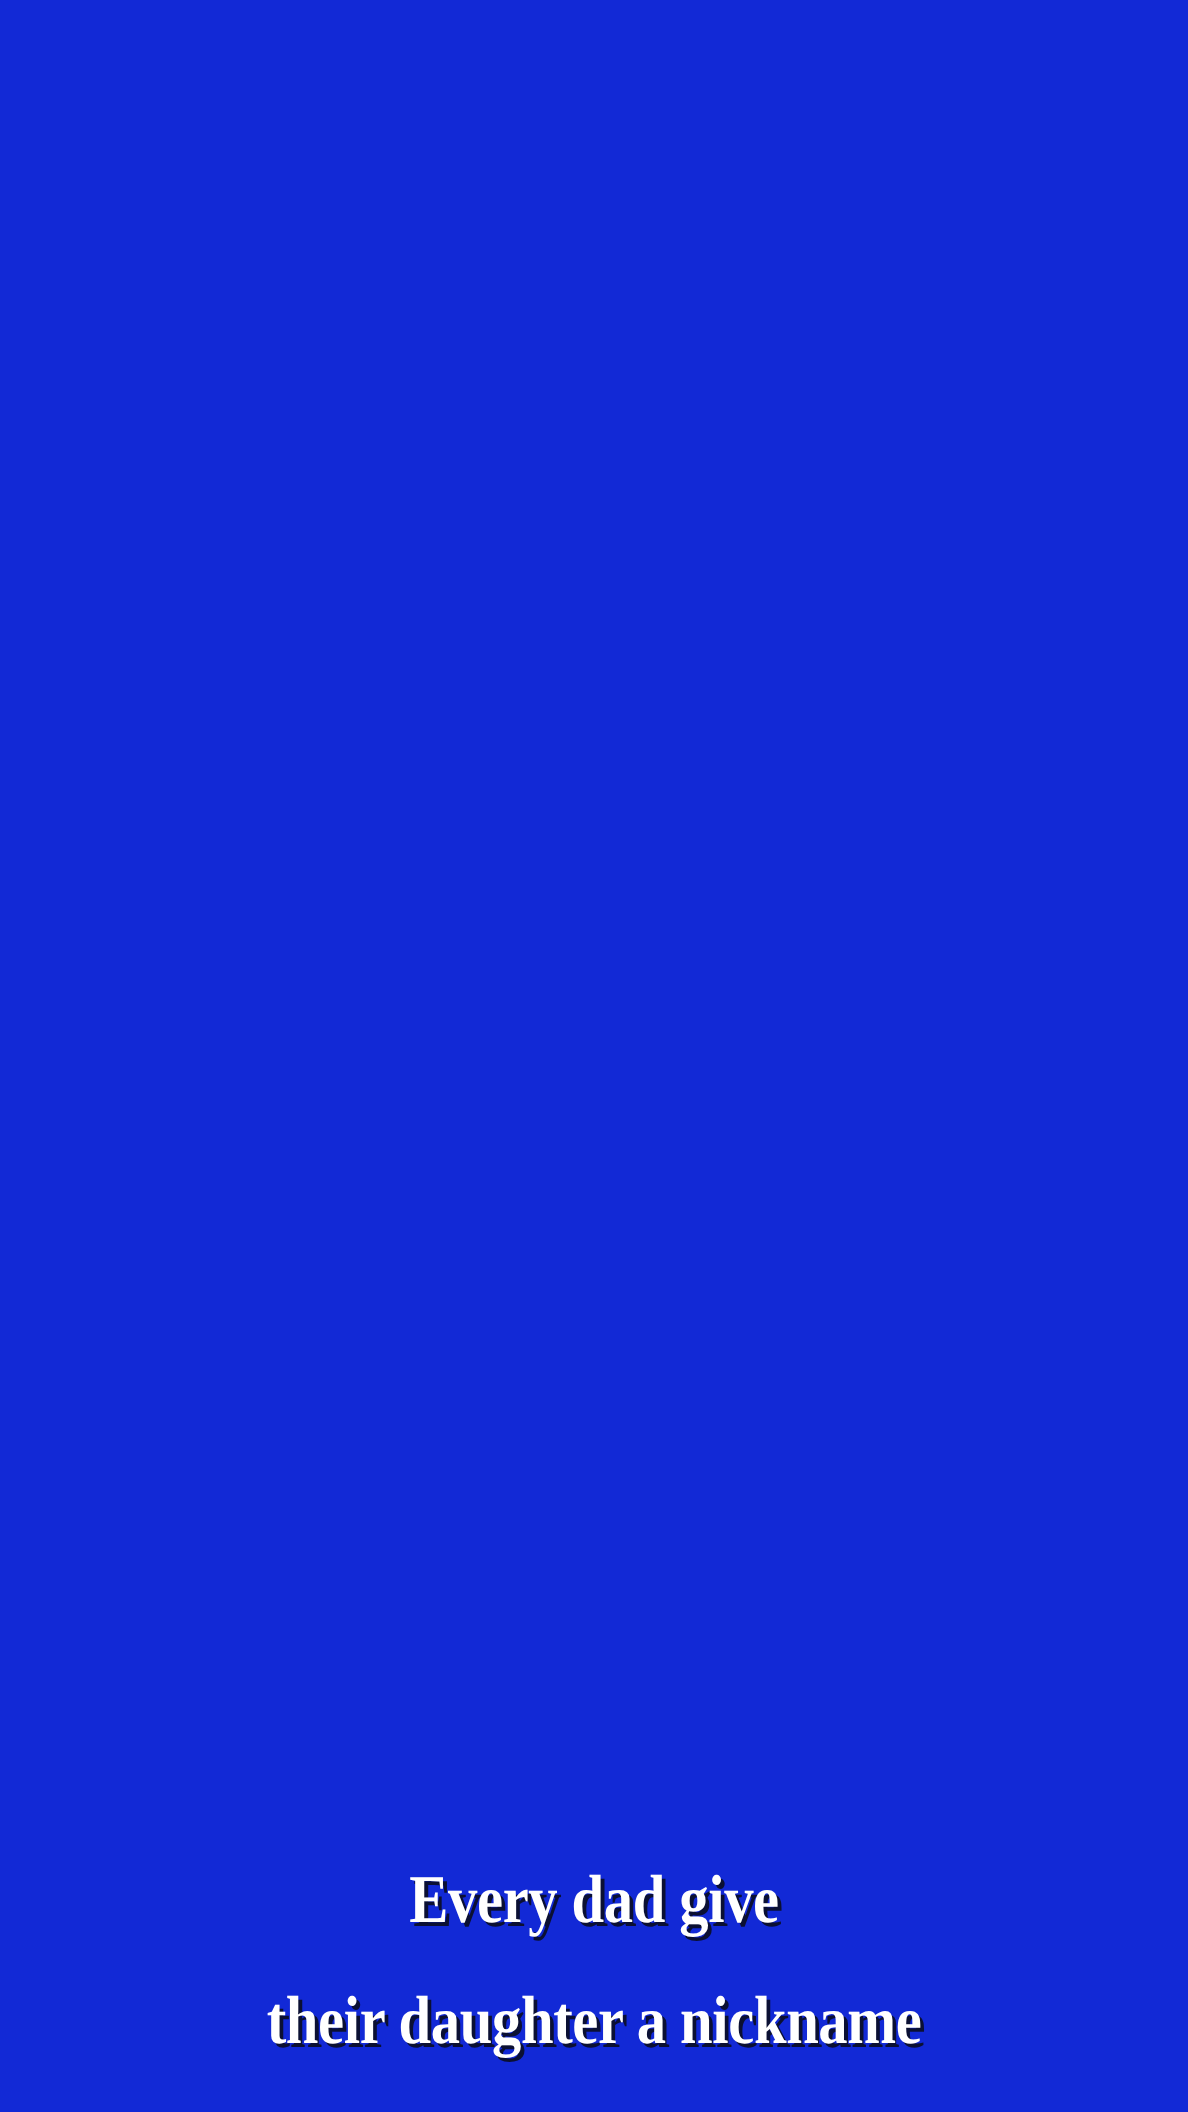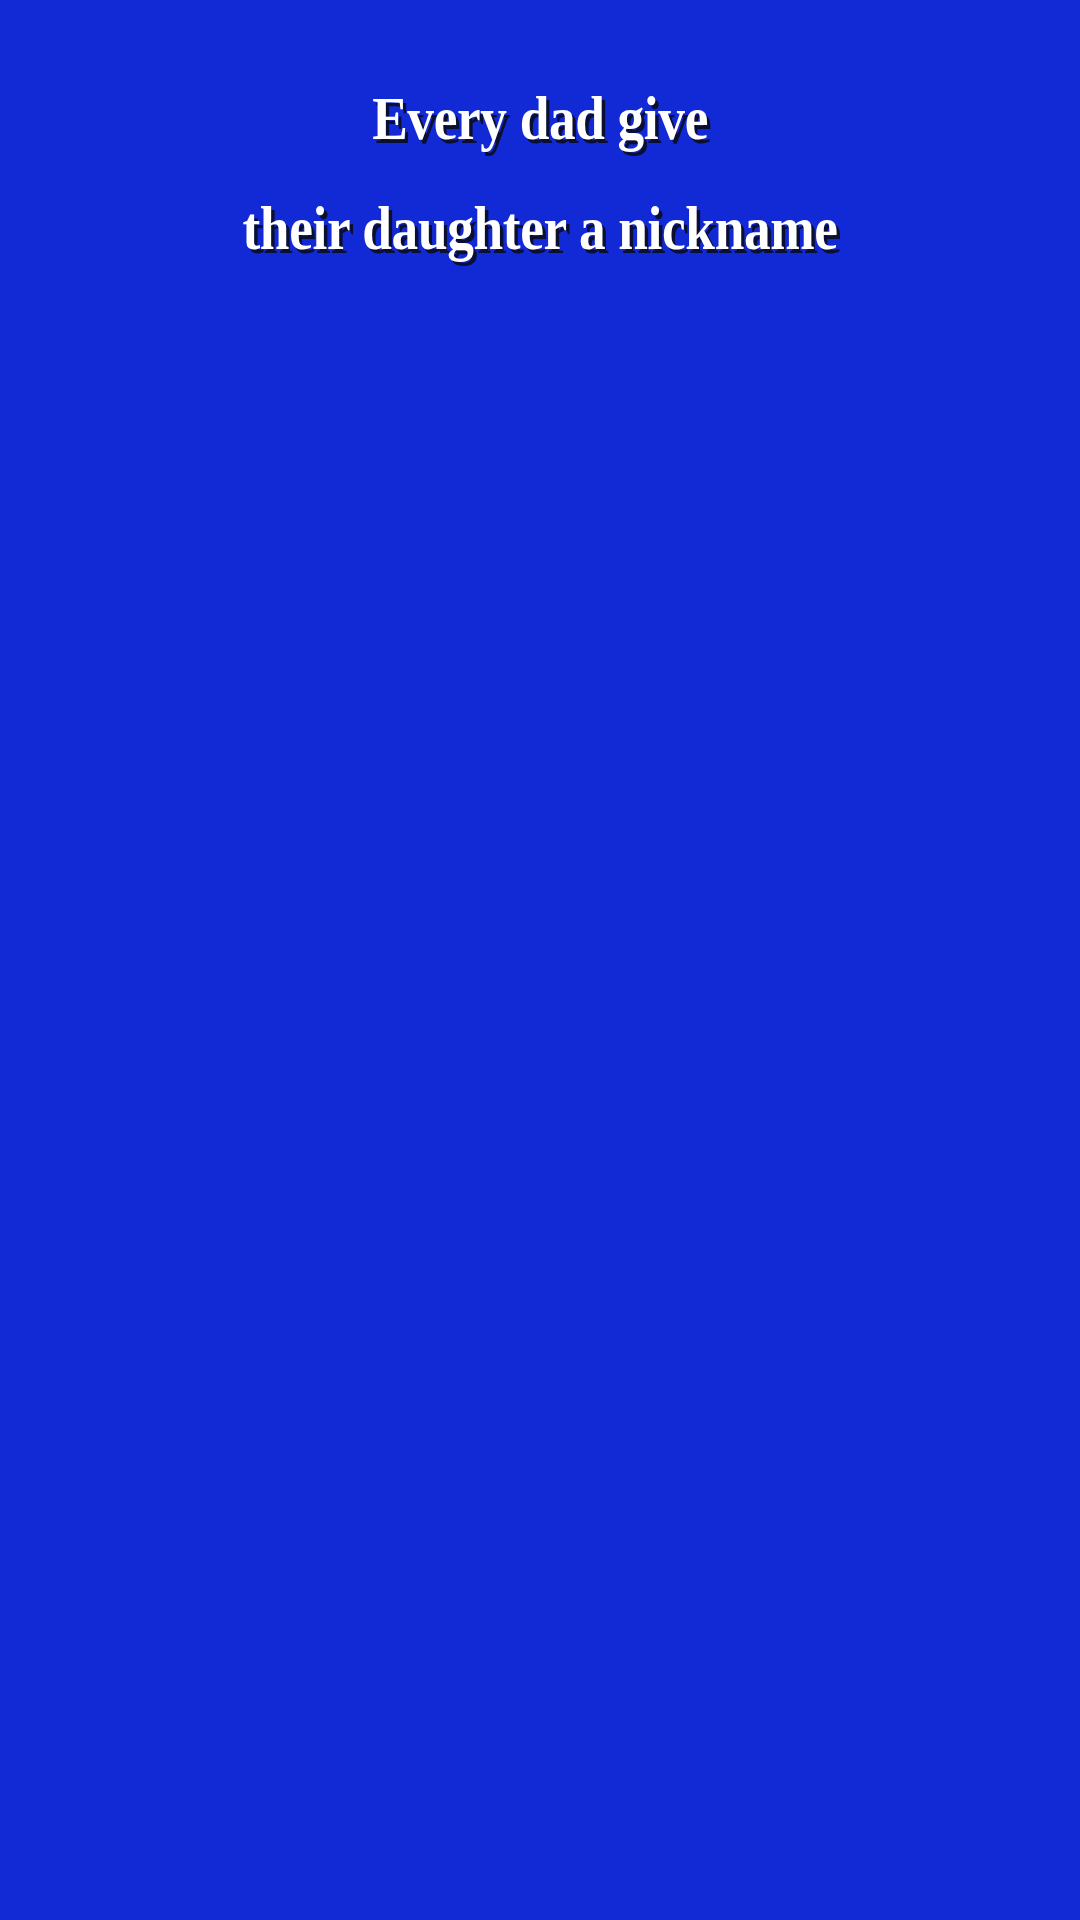--- a/index.html
+++ b/index.html
@@ -29,21 +29,21 @@
   
   .caption-block {
     position: absolute;
     left: 0;
     right: 0;
     top: 0;
     height: 1920px;
     display: flex;
     flex-direction: column;
     align-items: center;
-    justify-content: flex-start;
+    justify-content: flex-end;
     padding-top: 36px;          
     box-sizing: border-box;
     pointer-events: none;
   }
 
   .caption-text {
     margin: 0;
     text-align: center;
     color: #FFFFFF;
     font-family: "Liberation Serif", "DejaVu Serif", serif;

